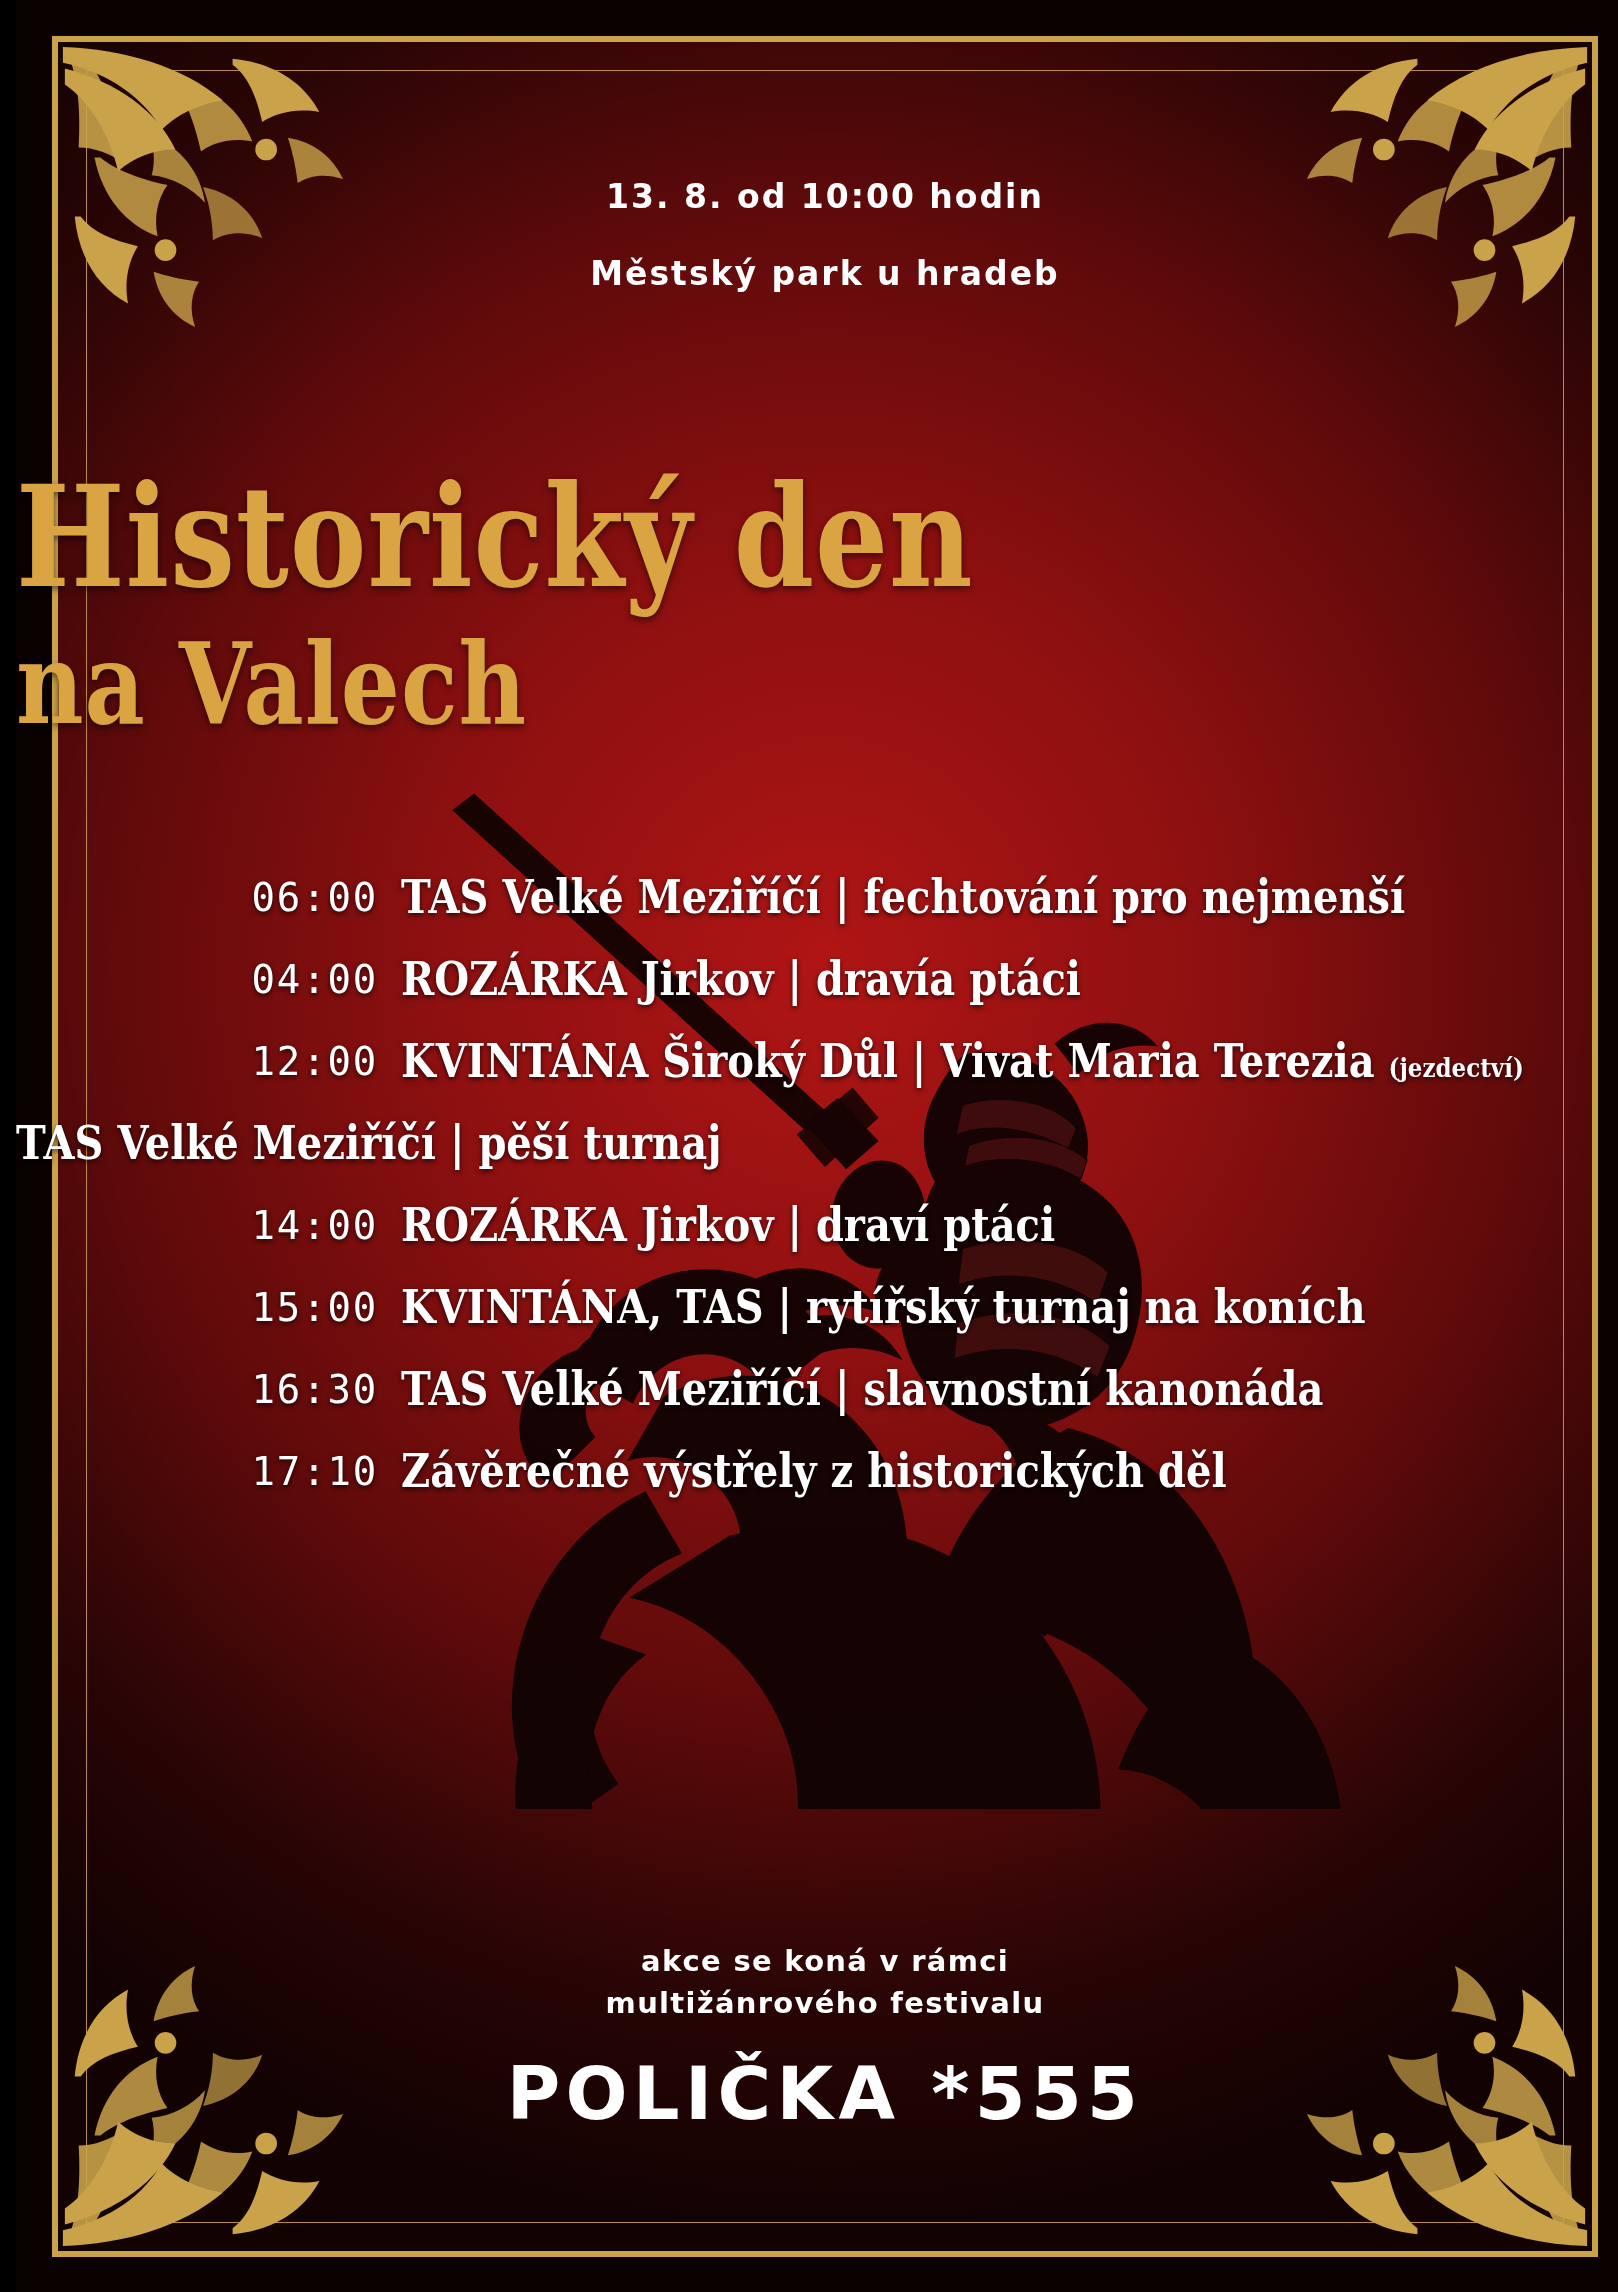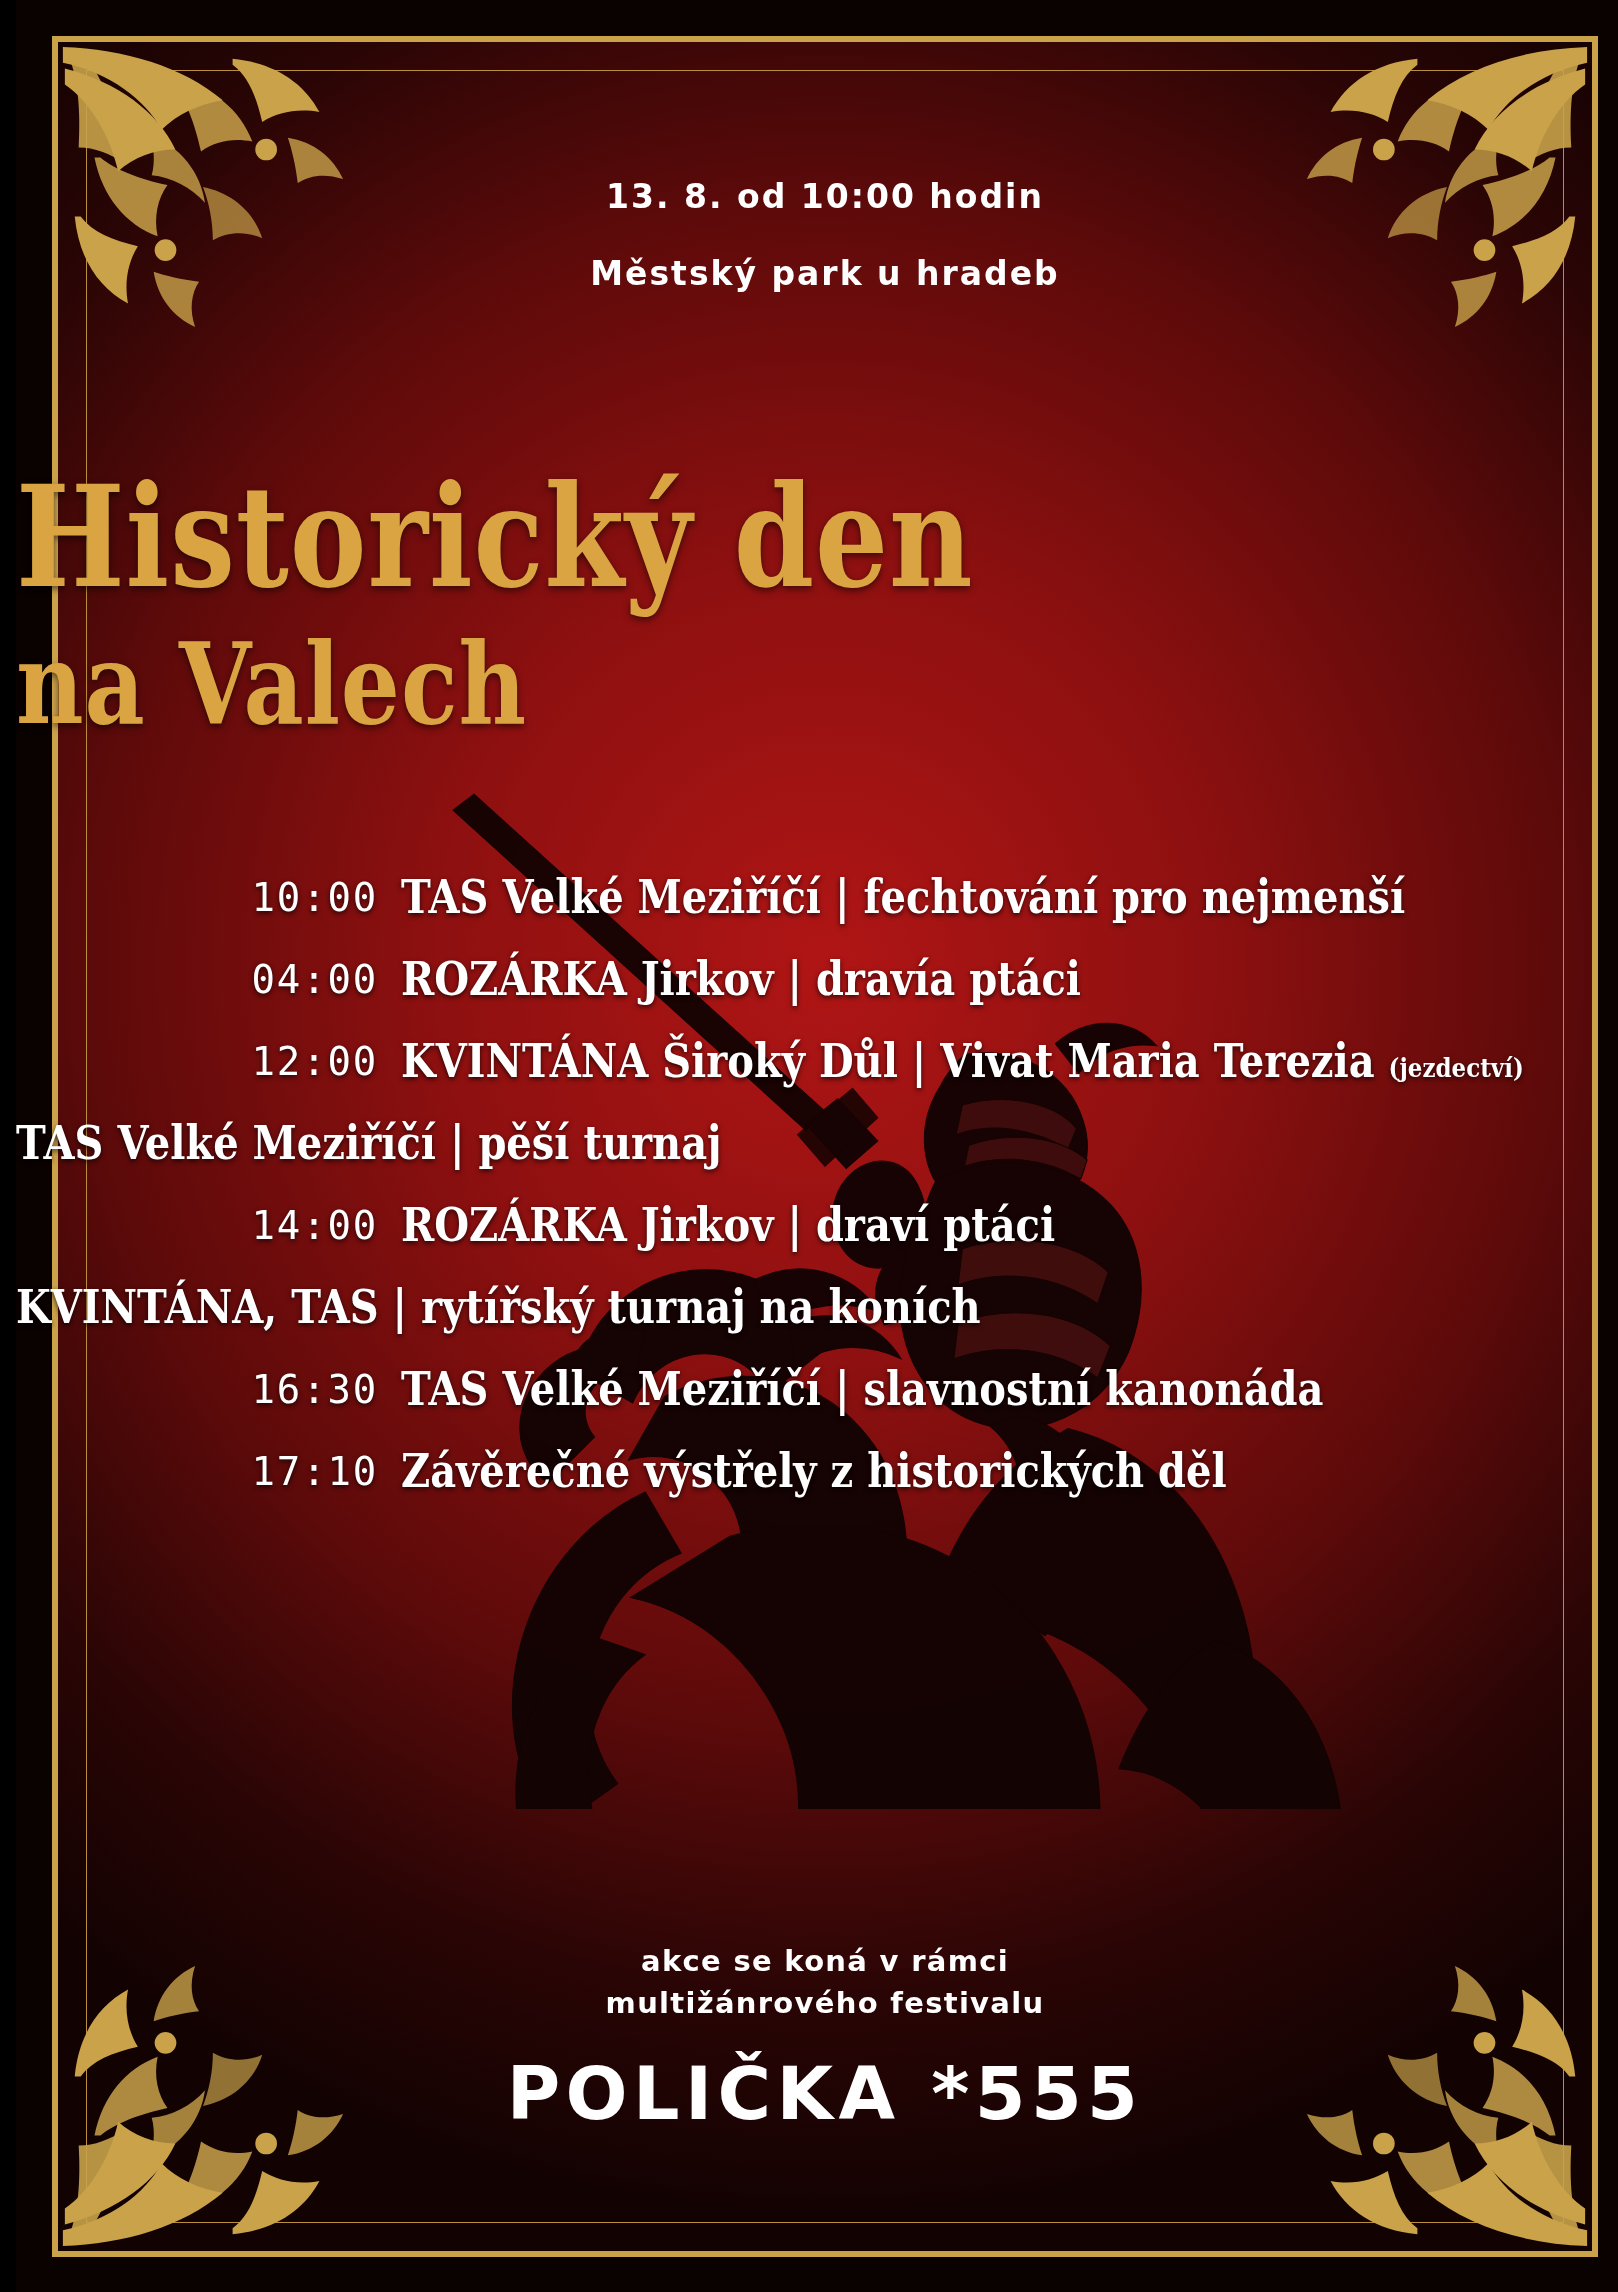--- a/index.html
+++ b/index.html
@@ -314,39 +314,40 @@
       <div class="l2">Městský park u hradeb</div>
     </div>
 
     <div class="title">
       <span class="t1">Historický den</span>
       <span class="t2">na Valech</span>
     </div>
 
     <div class="schedule">
       <div class="row">
-        <span class="time">10:00</span>
+        <span class="time">06:00</span>
         <span class="what"><span>TAS Velké Meziříčí | fechtování pro nejmenší</span><span class="note"></span></span>
       </div>
       <div class="row">
         <span class="time">04:00</span>
         <span class="what"><span>ROZÁRKA Jirkov | dravía ptáci</span><span class="note"></span></span>
       </div>
       <div class="row">
         <span class="time">12:00</span>
         <span class="what"><span>KVINTÁNA Široký Důl | Vivat Maria Terezia </span><span class="note">(jezdectví)</span></span>
       </div>
       <div class="row">
         <span class="what"><span>TAS Velké Meziříčí | pěší turnaj</span><span class="note"></span></span>
       </div>
       <div class="row">
         <span class="time">14:00</span>
         <span class="what"><span>ROZÁRKA Jirkov | draví ptáci</span><span class="note"></span></span>
       </div>
       <div class="row">
+        <span class="time">15:00</span>
         <span class="what"><span>KVINTÁNA, TAS | rytířský turnaj na koních</span><span class="note"></span></span>
       </div>
       <div class="row">
         <span class="time">16:30</span>
         <span class="what"><span>TAS Velké Meziříčí | slavnostní kanonáda</span><span class="note"></span></span>
       </div>
       <div class="row">
         <span class="time">17:10</span>
         <span class="what"><span>Závěrečné výstřely z historických děl</span><span class="note"></span></span>
       </div>

